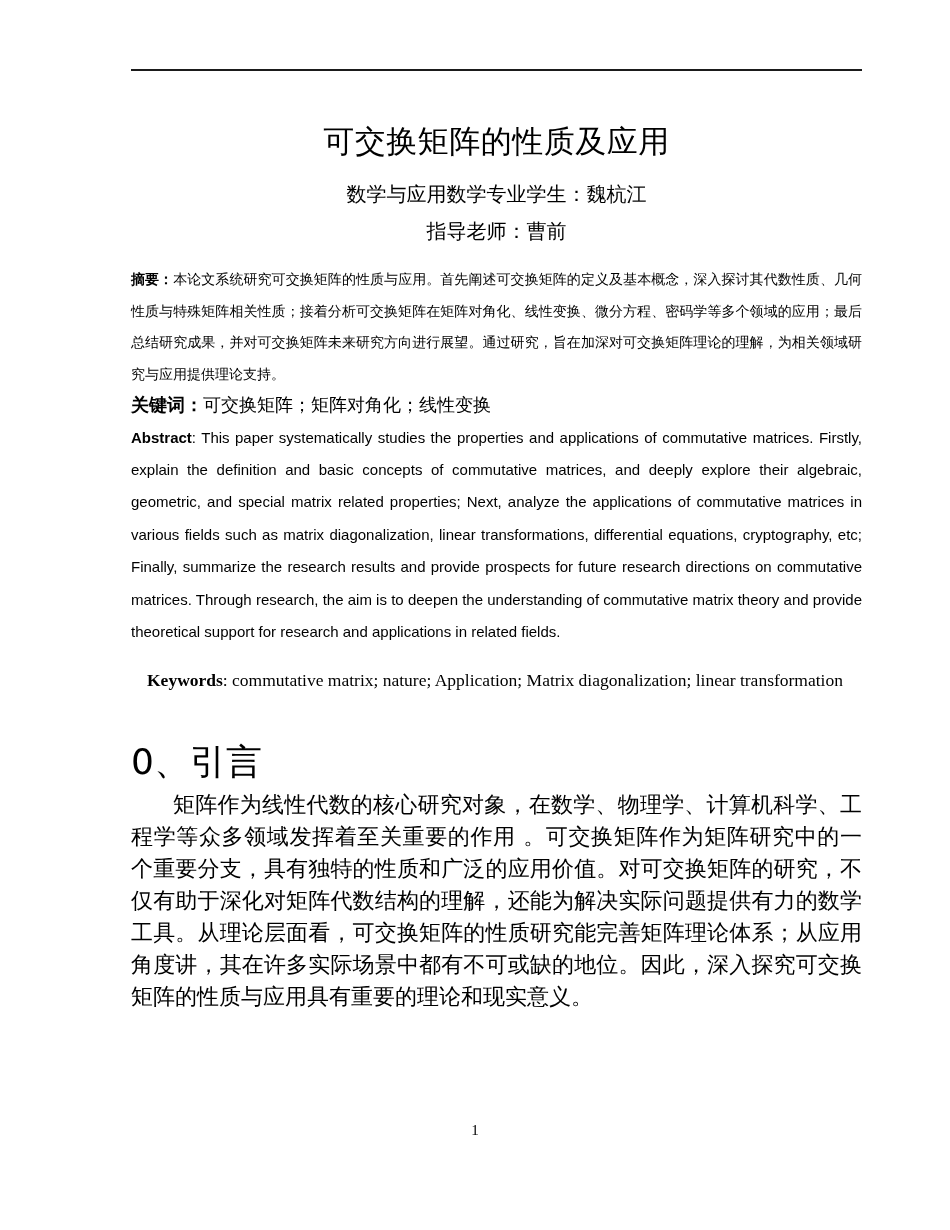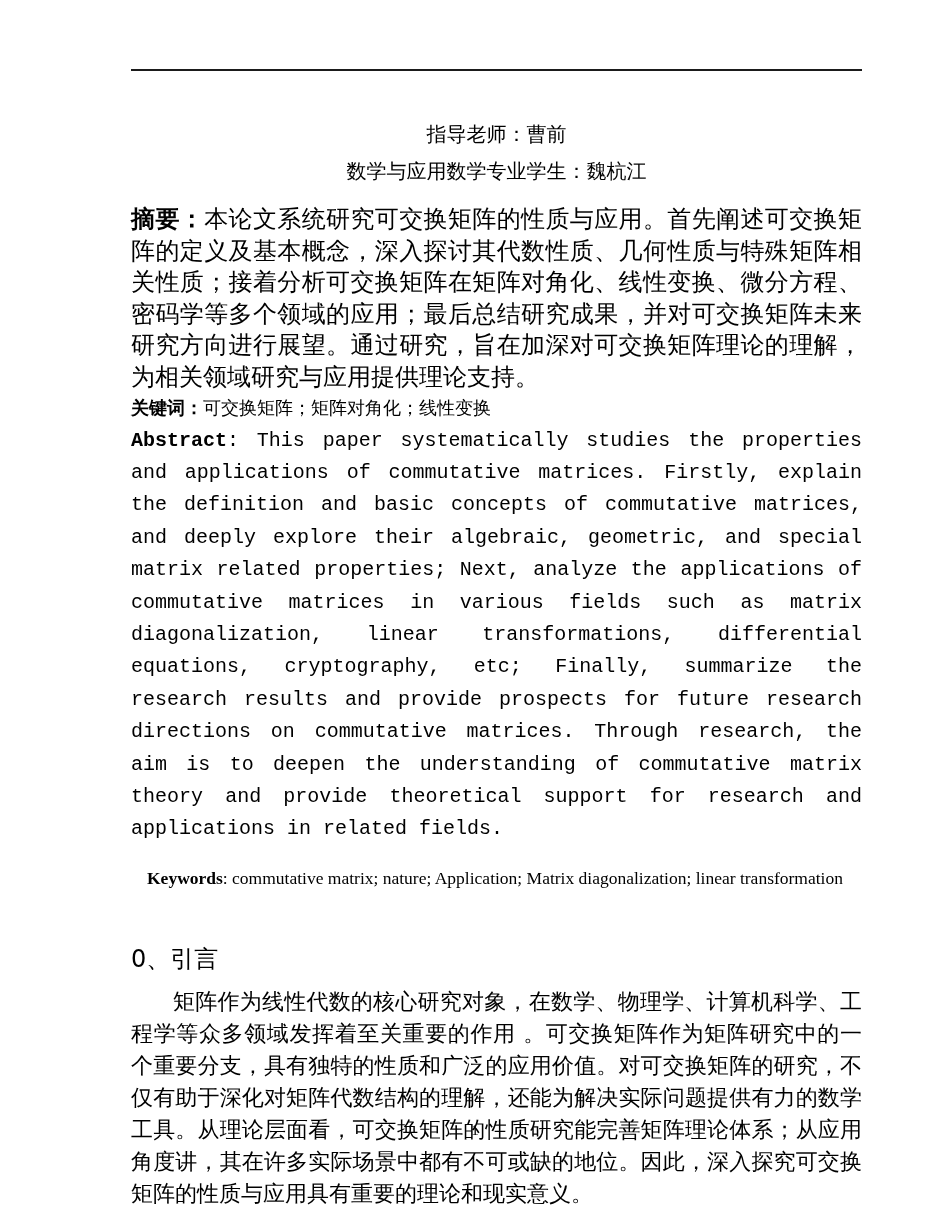--- a/index.html
+++ b/index.html
@@ -62,55 +62,55 @@
     margin: 0;
   }
   .byline + .byline { margin-top: 4px; }
 
   
   .cn-block {
     margin-top: 16px;
   }
   .cn-abstract {
     font-family: "Liberation Serif", "DejaVu Serif", serif;
-    font-size: 24px;
+    font-size: 14px;
     line-height: 31.5px;
     text-align: justify;
     text-justify: inter-character;
     margin: 0;
   }
   .cn-keywords {
     font-family: "Liberation Serif", "DejaVu Serif", serif;
     font-size: 18px;
     line-height: 31.5px;
     margin: 0;
     text-align: left;
   }
   .lbl-bold { font-weight: bold; }
 
   
   .en-abstract {
-    font-family: Liberation Mono, monospace;
-    font-size: 20px;
+    font-family: Liberation Sans, sans-serif;
+    font-size: 15px;
     line-height: 32.4px;
     text-align: justify;
     margin: 0;
   }
   .en-keywords {
     font-family: "Liberation Serif", "DejaVu Serif", serif;
     font-size: 17.5px;
     line-height: 32.4px;
     text-align: justify;
     margin: 16px;
   }
 
   
   .section-heading {
     font-family: "DejaVu Sans", "Liberation Sans", sans-serif;
-    font-size: 24px;
+    font-size: 36px;
     line-height: 38px;
     font-weight: 500;
     margin: 46px 0 8px 0;
     text-align: left;
   }
 
   
   .body-para {
     font-family: "DejaVu Sans", "Liberation Sans", sans-serif;
     font-size: 22px;
@@ -135,24 +135,25 @@
 </style>
 </head>
 <body>
 
 <div class="page">
 
   <div class="header-rule"></div>
 
   <div class="content">
 
+    <h1 class="doc-title">可交换矩阵的性质及应用</h1>
+
+    <p class="byline">数学与应用数学专业学生：魏杭江</p>
 
     <p class="byline">指导老师：曹前</p>
-
-    <p class="byline">数学与应用数学专业学生：魏杭江</p>
 
     <div class="cn-block">
       <p class="cn-abstract"><span class="lbl-bold">摘要：</span><span>本论文系统研究可交换矩阵的性质与应用。首先阐述可交换矩阵的定义及基本概念，深入探讨其代数性质、几何性质与特殊矩阵相关性质；接着分析可交换矩阵在矩阵对角化、线性变换、微分方程、密码学等多个领域的应用；最后总结研究成果，并对可交换矩阵未来研究方向进行展望。通过研究，旨在加深对可交换矩阵理论的理解，为相关领域研究与应用提供理论支持。</span></p>
 
       <p class="cn-keywords"><span class="lbl-bold">关键词：</span><span>可交换矩阵；矩阵对角化；线性变换</span></p>
     </div>
 
     <div>
       <p class="en-abstract"><span class="lbl-bold">Abstract</span><span>: </span><span>This paper systematically studies the properties and applications of commutative matrices. Firstly, explain the definition and basic concepts of commutative matrices, and deeply explore their algebraic, geometric, and special matrix related properties; Next, analyze the applications of commutative matrices in various fields such as matrix diagonalization, linear transformations, differential equations, cryptography, etc; Finally, summarize the research results and provide prospects for future research directions on commutative matrices. Through research, the aim is to deepen the understanding of commutative matrix theory and provide theoretical support for research and applications in related fields.</span></p>
 

